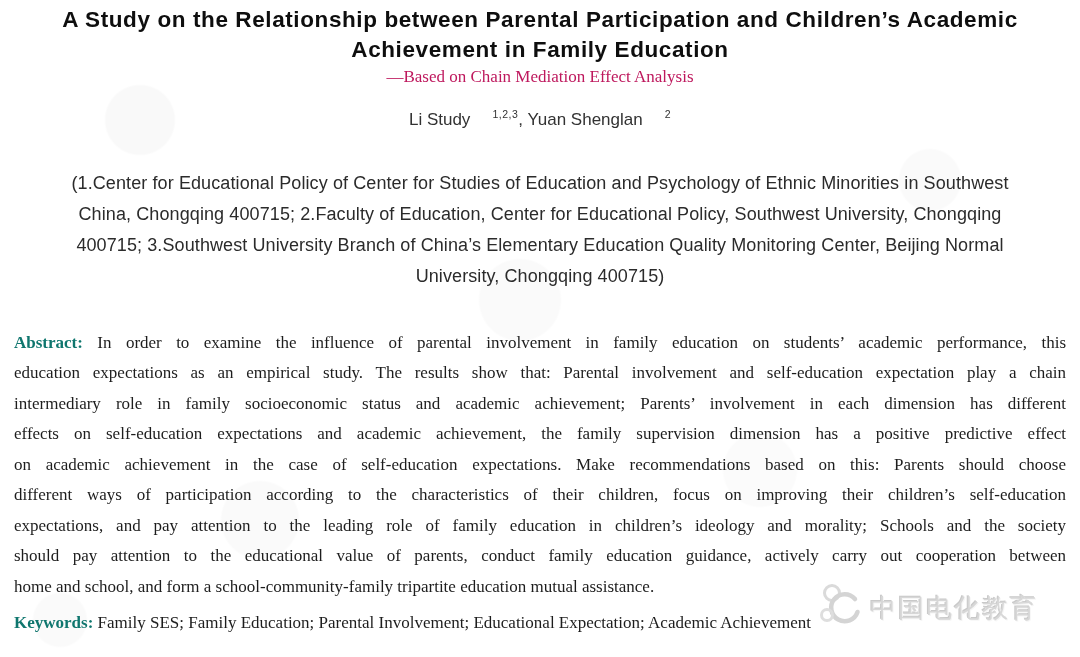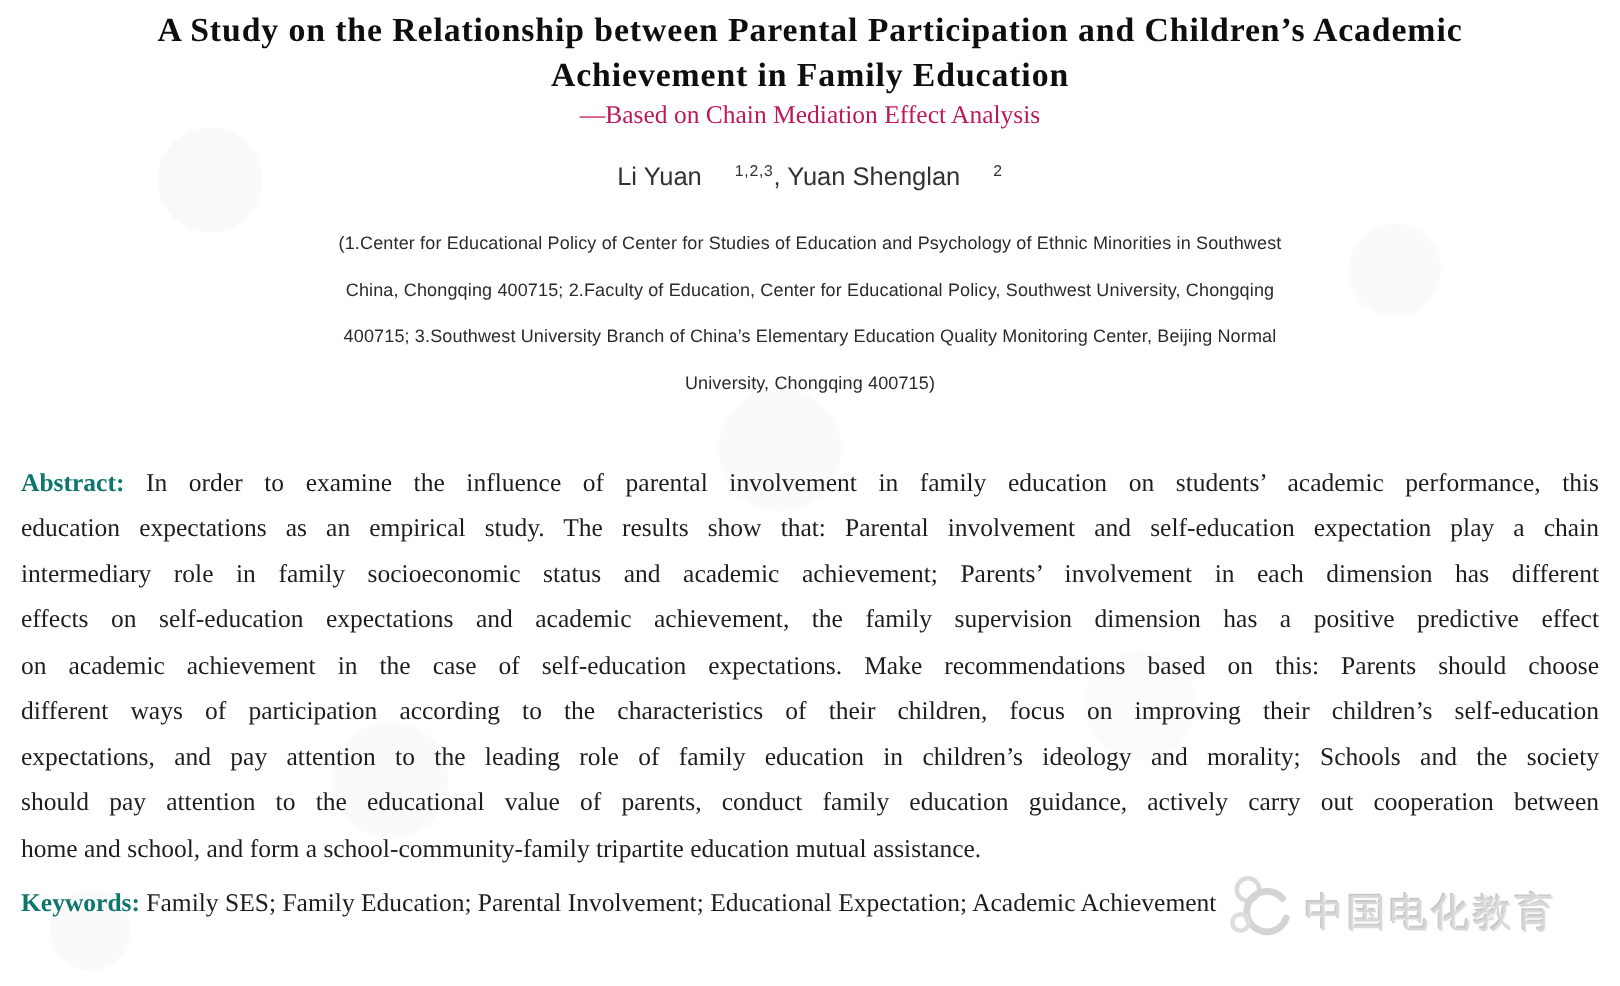--- a/index.html
+++ b/index.html
@@ -22,21 +22,21 @@
       radial-gradient(circle at 260px 520px, rgba(0,0,0,0.02) 0 38px, transparent 40px),
       radial-gradient(circle at 760px 470px, rgba(0,0,0,0.016) 0 36px, transparent 38px),
       radial-gradient(circle at 60px 620px, rgba(0,0,0,0.02) 0 26px, transparent 28px);
     pointer-events: none;
   }
 
   .page { position: relative; padding: 5px 14px 0 14px; }
 
   .title {
     text-align: center;
-    font-family: Liberation Serif, serif;
+    font-family: Liberation Sans, sans-serif;
     font-weight: bold;
     font-size: 22.5px;
     line-height: 30px;
     letter-spacing: 0.6px;
     color: #0e0e0e;
   }
   .title .tline { display: block; }
 
   .subtitle {
     text-align: center;
@@ -49,24 +49,24 @@
     margin-top: 13px;
     text-align: center;
     font-family: "Liberation Sans", sans-serif;
     font-size: 17px;
     line-height: 24px;
     color: #323232;
   }
   .authors sup { font-size: 10.5px; letter-spacing: 0.5px; margin-left: 22px; }
 
   .affiliation {
-    margin-top: 16px;
+    margin-top: 36px;
     text-align: center;
     font-family: "Liberation Sans", sans-serif;
-    font-size: 12px;
+    font-size: 18px;
     line-height: 31px;
     letter-spacing: 0.1px;
     color: #2b2b2b;
   }
 
   .abstract {
     margin-top: 36px;
     font-size: 17px;
     line-height: 30.5px;
     color: #1d1d1d;
@@ -108,21 +108,21 @@
 
 <div class="page">
 
   <h1 class="title">
     <span class="tline">A Study on the Relationship between Parental Participation and Children’s Academic</span>
     <span class="tline">Achievement in Family Education</span>
   </h1>
 
   <div class="subtitle">—Based on Chain Mediation Effect Analysis</div>
 
-  <div class="authors"><span>Li Yuan</span><sup>1,2,3</sup><span>, </span><span>Yuan Shenglan</span><sup>2</sup></div>
+  <div class="authors"><span>Li Study</span><sup>1,2,3</sup><span>, </span><span>Yuan Shenglan</span><sup>2</sup></div>
 
   <div class="affiliation">
     <div>(1.Center for Educational Policy of Center for Studies of Education and Psychology of Ethnic Minorities in Southwest</div>
     <div>China, Chongqing 400715; 2.Faculty of Education, Center for Educational Policy, Southwest University, Chongqing</div>
     <div>400715; 3.Southwest University Branch of China’s Elementary Education Quality Monitoring Center, Beijing Normal</div>
     <div>University, Chongqing 400715)</div>
   </div>
 
   <div class="abstract">
     <div class="abs-line"><b class="lbl">Abstract:</b> <span>In order to examine the influence of parental involvement in family education on students’ academic performance, this</span></div>

